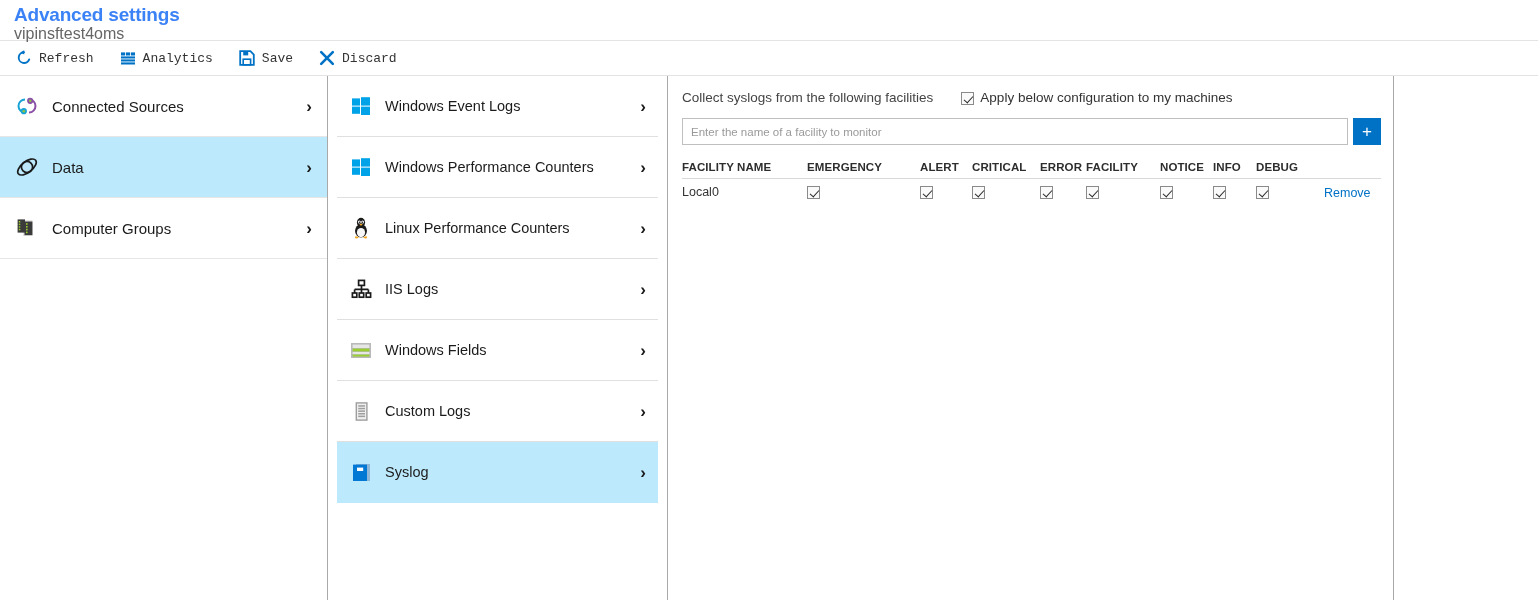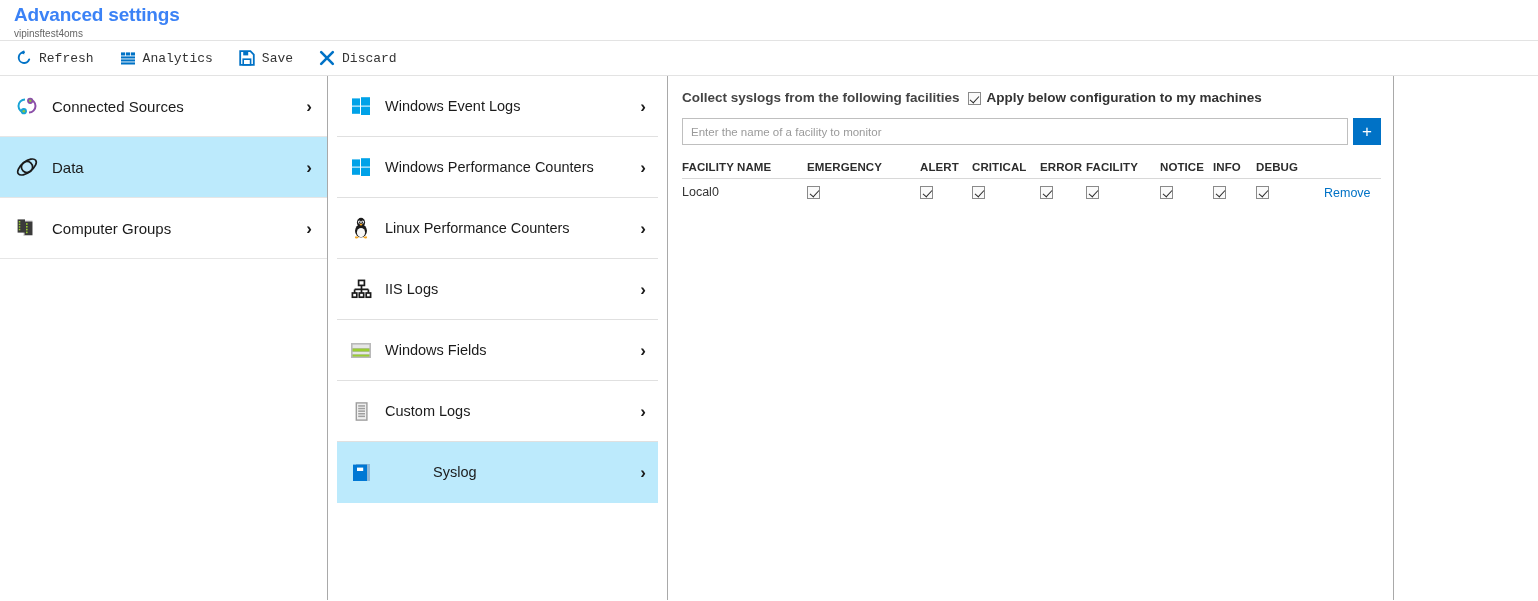--- a/index.html
+++ b/index.html
@@ -20,21 +20,21 @@
     position: relative;
   }
   #page-title {
     font-size: 19px;
     font-weight: bold;
     line-height: 22px;
     letter-spacing: -0.2px;
     color: #3b82f6;
   }
   #page-subtitle {
-    font-size: 10px;
+    font-size: 16px;
     color: #666;
     line-height: 13px;
     margin-top: 1px;
   }
 
   
   #command-bar {
     height: 35px;
     display: flex;
     align-items: center;
@@ -117,21 +117,20 @@
     display: flex;
     align-items: center;
     padding: 0 10px 0 12px;
     border-bottom: 1px solid #e0e0e0;
     cursor: pointer;
     background: #fff;
   }
   .src-item.selected {
     background: #bceafc;
     border-bottom-color: #bceafc;
-    gap: 48px;
   }
   .src-item .src-icon {
     width: 24px; height: 24px;
     flex: 0 0 24px;
     display: flex; align-items: center; justify-content: center;
     margin-right: 12px;
   }
   .src-item .src-label {
     font-size: 14.5px;
     color: #1b1b1b;
@@ -147,23 +146,22 @@
   }
   #detail-inner {
     width: 726px;
     border-right: 1px solid #a9a9a9;
     height: 100%;
     padding: 11px 0 0 14px;
   }
   #collect-row {
     display: flex;
     align-items: center;
-    gap: 8px;
+    gap: 28px;
     height: 21px;
-    font-weight: bold;
   }
   #collect-label {
     font-size: 13.5px;
     color: #444;
     white-space: nowrap;
   }
   #apply-wrap {
     display: flex;
     align-items: flex-end;
     gap: 6px;

